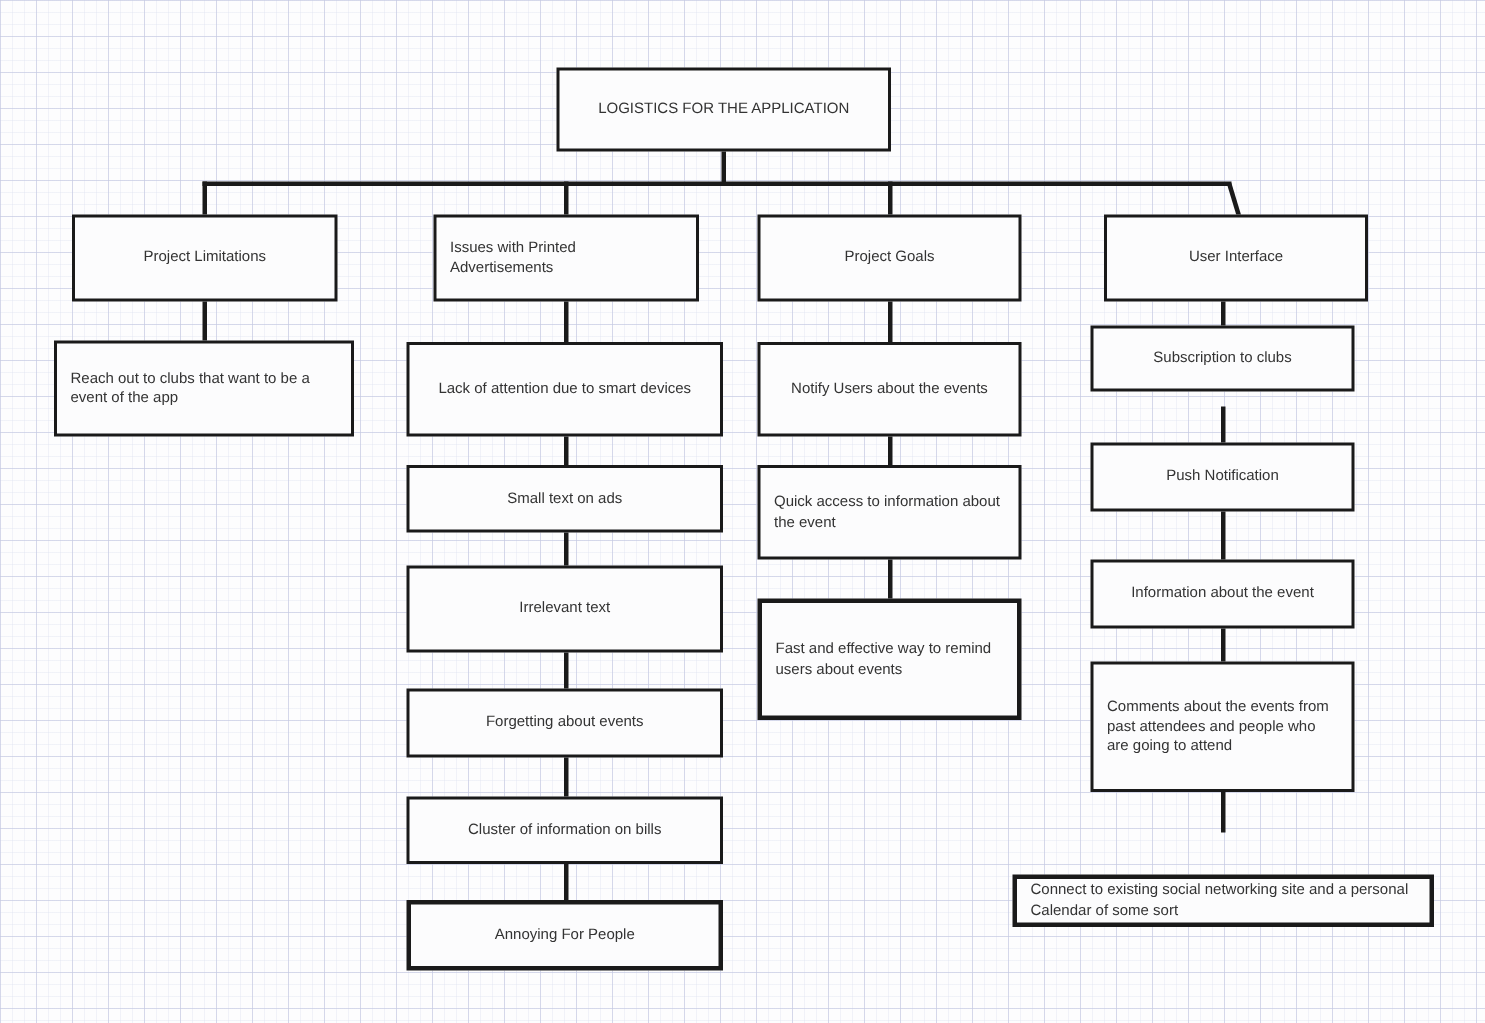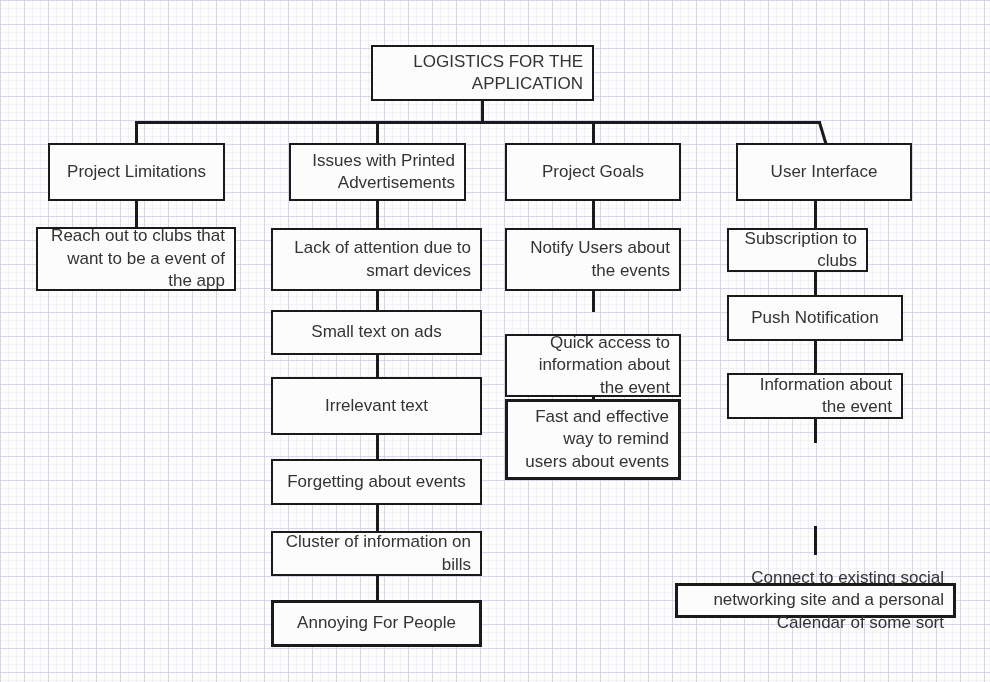--- a/index.html
+++ b/index.html
@@ -21,23 +21,23 @@
       linear-gradient(to bottom, rgba(226,229,243,0.45) 1px, transparent 1px);
     background-size:24px 24px,24px 24px,8px 8px,8px 8px;
   }
   svg.connectors{position:absolute;left:0;top:0;z-index:0;pointer-events:none;}
   .connectors line{stroke:var(--connector);stroke-width:3;}
   .node{
     position:absolute;z-index:1;box-sizing:border-box;
     background:var(--box-fill);
     border:2px solid var(--box-border);
     color:var(--text-color);
-    font-size:17px;line-height:1.32;
+    font-size:10px;line-height:1.32;
     display:flex;align-items:center;justify-content:center;
-    text-align:right;padding:2px 9px;
+    text-align:left;padding:2px 9px;
   }
   .node.thick{border-width:3px;}
 </style>
 </head>
 <body>
 
 <div class="canvas">
 
   <svg class="connectors" width="990" height="682" viewBox="0 0 990 682">
     <line x1="482.5" y1="100" x2="482.5" y2="124"></line>
@@ -71,22 +71,23 @@
   <div class="node" style="left:289px;top:143px;width:177px;height:58px;">Issues with Printed Advertisements</div>
   <div class="node" style="left:271px;top:228px;width:211px;height:63px;">Lack of attention due to smart devices</div>
   <div class="node" style="left:271px;top:310px;width:211px;height:45px;">Small text on ads</div>
   <div class="node" style="left:271px;top:377px;width:211px;height:58px;">Irrelevant text</div>
   <div class="node" style="left:271px;top:459px;width:211px;height:46px;">Forgetting about events</div>
   <div class="node" style="left:271px;top:531px;width:211px;height:45px;">Cluster of information on bills</div>
   <div class="node thick" style="left:271px;top:600px;width:211px;height:47px;">Annoying For People</div>
 
   <div class="node" style="left:505px;top:143px;width:176px;height:58px;">Project Goals</div>
   <div class="node" style="left:505px;top:228px;width:176px;height:63px;">Notify Users about the events</div>
-  <div class="node" style="left:505px;top:310px;width:176px;height:63px;margin-top:24px;">Quick access to information about the event</div>
+  <div class="node" style="left:505px;top:310px;width:176px;height:63px;">Quick access to information about the event</div>
   <div class="node thick" style="left:505px;top:399px;width:176px;height:81px;">Fast and effective way to remind users about events</div>
 
   <div class="node" style="left:736px;top:143px;width:176px;height:58px;">User Interface</div>
-  <div class="node" style="left:727px;top:228px;width:141px;height:44px;">Subscription to clubs</div>
+  <div class="node" style="left:727px;top:217px;width:176px;height:44px;">Subscription to clubs</div>
   <div class="node" style="left:727px;top:295px;width:176px;height:46px;">Push Notification</div>
   <div class="node" style="left:727px;top:373px;width:176px;height:46px;">Information about the event</div>
+  <div class="node" style="left:727px;top:441px;width:176px;height:87px;">Comments about the events from past attendees and people who are going to attend</div>
   <div class="node thick" style="left:675px;top:583px;width:281px;height:35px;">Connect to existing social networking site and a personal Calendar of some sort</div>
 
 </div>
 
 </body></html>

